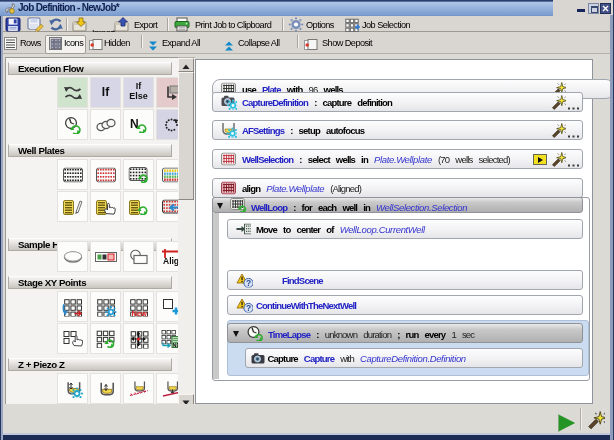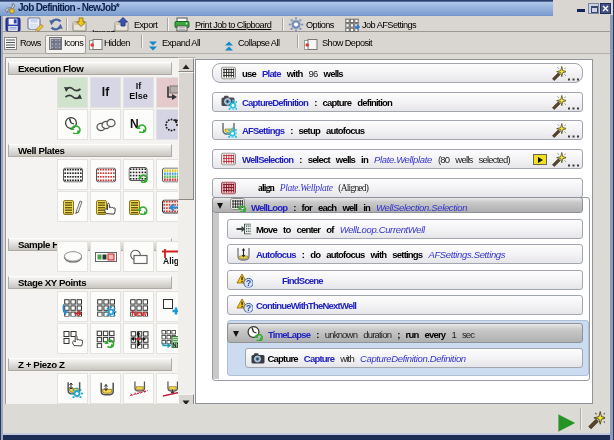--- a/index.html
+++ b/index.html
@@ -90,21 +90,21 @@
         </svg></div>
 <span class="tbtxt" style="left:134px;top:4px;">Export</span>
 <div class="sep" style="left:167px;top:2px;height:13px;"></div>
 <div style="position:absolute;left:174px;top:1px;"><svg width="17" height="15" viewBox="0 0 17 15">
           <rect x="3" y="1" width="10" height="4" fill="#fff" stroke="#555"></rect>
           <rect x="1" y="4.5" width="14" height="6" rx="1" fill="#3aa83a" stroke="#1a681a"></rect>
           <circle cx="12.5" cy="6.5" r="0.9" fill="#bfe8bf"></circle>
           <rect x="3" y="9" width="10" height="5" fill="#fdfdfa" stroke="#555"></rect>
           <path d="M4.5 10.8 h7 M4.5 12.3 h7" stroke="#888" stroke-width="0.8"></path>
         </svg></div>
-<span class="tbtxt" style="left:195px;top:4px;text-decoration:underline;">Print Job to Clipboard</span>
+<span class="tbtxt" style="left:195px;top:4px;">Print Job to Clipboard</span>
 <div class="sep" style="left:282px;top:2px;height:13px;"></div>
 <div style="position:absolute;left:288px;top:1px;"><svg width="16" height="15" viewBox="0 0 16 15">
           <circle cx="8" cy="7.5" r="4.6" fill="#7a90b8"></circle>
           <circle cx="8" cy="7.5" r="2.1" fill="#fff"></circle>
           <circle cx="14.2" cy="7.5" r="1.1" fill="#7a90b8"></circle>
           <circle cx="12.4" cy="11.9" r="1.1" fill="#7a90b8"></circle>
           <circle cx="8.0" cy="13.7" r="1.1" fill="#7a90b8"></circle>
           <circle cx="3.6" cy="11.9" r="1.1" fill="#7a90b8"></circle>
           <circle cx="1.8" cy="7.5" r="1.1" fill="#7a90b8"></circle>
           <circle cx="3.6" cy="3.1" r="1.1" fill="#7a90b8"></circle>
@@ -117,21 +117,21 @@
           <rect x="5.3" y="2.2" width="3.4" height="3.4" fill="#fff" stroke="#666" stroke-width="1"></rect>
           <rect x="9.8" y="2.2" width="3.4" height="3.4" fill="#fff" stroke="#666" stroke-width="1"></rect>
           <rect x="0.8" y="6.7" width="3.4" height="3.4" fill="#fff" stroke="#666" stroke-width="1"></rect>
           <rect x="5.3" y="6.7" width="3.4" height="3.4" fill="#fff" stroke="#666" stroke-width="1"></rect>
           <rect x="9.8" y="6.7" width="3.4" height="3.4" fill="#fff" stroke="#666" stroke-width="1"></rect>
           <rect x="0.8" y="11.2" width="3.4" height="3.4" fill="#fff" stroke="#666" stroke-width="1"></rect>
           <rect x="5.3" y="11.2" width="3.4" height="3.4" fill="#fff" stroke="#666" stroke-width="1"></rect>
           <rect x="9.8" y="11.2" width="3.4" height="3.4" fill="#fff" stroke="#666" stroke-width="1"></rect>
           <path d="M10 10 h5 M12.5 7.5 v5" stroke="#2a7ad8" stroke-width="1.6"></path>
         </svg></div>
-<span class="tbtxt" style="left:362px;top:4px;">Job AFSettings</span>
+<span class="tbtxt" style="left:362px;top:4px;">Job Selection</span>
 </div>
 <div class="abs" style="left:0;top:32px;width:614px;height:21px;background:#d9d6d1;border-bottom:1px solid #b5b2ac;">
 <div style="position:absolute;left:4px;top:4px;"><svg width="13" height="13" viewBox="0 0 13 13">
           <rect x="0.5" y="0.5" width="12" height="12" fill="#f8f8f6" stroke="#888"></rect>
           <path d="M2 3 h9 M2 5.5 h9 M2 8 h9 M2 10.5 h9" stroke="#555" stroke-width="1.1"></path>
         </svg></div>
 <span class="tbtxt" style="left:20px;top:6px;">Rows</span>
 <div style="position:absolute;left:45px;top:3px;width:39px;height:17px;background:#f4f2ee;border:1px solid #a09e96;border-radius:2px;"></div>
 <div style="position:absolute;left:49px;top:4px;"><svg width="13" height="13" viewBox="0 0 13 13">
           <rect x="0.5" y="0.5" width="12" height="12" fill="#fff" stroke="#777"></rect>
@@ -768,21 +768,21 @@
 <div class="abs sb">
 <div class="sbbtn" style="top:0;"><svg width="14" height="12" viewBox="0 0 14 12">
           <path d="M7 3.5 L3.5 8 L10.5 8 Z" fill="#222"></path>
         </svg></div>
 <div class="sbthumb"></div>
 <div class="sbbtn" style="top:336px;"><svg width="14" height="12" viewBox="0 0 14 12">
           <path d="M7 8 L3.5 3.5 L10.5 3.5 Z" fill="#222"></path>
         </svg></div>
 </div>
 <div class="abs content">
-<div class="bar" style="left:16px;top:3px;width:371px;border-radius:8px;">
+<div class="bar" style="left:16px;top:19px;width:402px;border-radius:8px;">
         <div style="position:absolute;left:8px;top:50%;transform:translateY(-50%);line-height:0;"><svg width="15" height="13" viewBox="0 0 15 13">
             <rect x="0.5" y="0.5" width="14" height="12" rx="2" fill="#dcdcd8" stroke="#8a8a86"></rect>
             <rect x="1.4" y="1.4" width="12.2" height="10.2" fill="#f4f4f0"></rect>
             <rect x="2.6" y="2.0" width="0.9" height="9.0" fill="#2a2a2a"></rect>
             <rect x="5.0" y="2.0" width="0.9" height="9.0" fill="#2a2a2a"></rect>
             <rect x="7.4" y="2.0" width="0.9" height="9.0" fill="#2a2a2a"></rect>
             <rect x="9.8" y="2.0" width="0.9" height="9.0" fill="#2a2a2a"></rect>
             <rect x="12.2" y="2.0" width="0.9" height="9.0" fill="#2a2a2a"></rect>
             <rect x="2.0" y="2.6" width="11.0" height="0.9" fill="#2a2a2a"></rect>
             <rect x="2.0" y="5.6" width="11.0" height="0.9" fill="#2a2a2a"></rect>
@@ -868,21 +868,21 @@
             <rect x="1.4" y="1.4" width="12.2" height="10.2" fill="#f6eeee"></rect>
             <rect x="2.6" y="2.0" width="0.9" height="9.0" fill="#c03040"></rect>
             <rect x="5.0" y="2.0" width="0.9" height="9.0" fill="#c03040"></rect>
             <rect x="7.4" y="2.0" width="0.9" height="9.0" fill="#c03040"></rect>
             <rect x="9.8" y="2.0" width="0.9" height="9.0" fill="#c03040"></rect>
             <rect x="12.2" y="2.0" width="0.9" height="9.0" fill="#c03040"></rect>
             <rect x="2.0" y="2.6" width="11.0" height="0.9" fill="#c03040"></rect>
             <rect x="2.0" y="5.6" width="11.0" height="0.9" fill="#c03040"></rect>
             <rect x="2.0" y="8.6" width="11.0" height="0.9" fill="#c03040"></rect>
           </svg></div>
-        <span class="bt" style="left:29px;"><span class="blue">WellSelection</span> : select wells in <span class="it">Plate.Wellplate</span> <span class="nrm">(80 wells selected)</span></span>
+        <span class="bt" style="left:29px;"><span class="blue">WellSelection</span> : select wells in <span class="it">Plate.Wellplate</span> <span class="nrm">(70 wells selected)</span></span>
         <div style="position:absolute;left:338px;top:2px;line-height:0;"><svg width="15" height="16" viewBox="0 0 15 16">
             <g transform="scale(0.938)">
               <path d="M1.5 13.5 L7.8 7.2 L9.8 9.2 L3.5 15.5 Z" fill="#5a4428" stroke="#241c0c" stroke-width="0.6"></path>
               <path d="M11.5 0.5 L12.6 4.9 L17 6 L12.6 7.1 L11.5 11.5 L10.4 7.1 L6 6 L10.4 4.9 Z" fill="#f8e838" stroke="#4a4418" stroke-width="0.8"></path>
               <path d="M14.6 9.1 L15.9 10.4 M8.4 2.9 L7.1 1.6 M14.6 2.9 L15.9 1.6" stroke="#555" stroke-width="0.9"></path>
             </g>
           </svg></div>
         <div style="position:absolute;left:355px;top:12px;line-height:0;"><svg width="12" height="3" viewBox="0 0 12 3">
             <rect x="0" y="0.5" width="2" height="2" fill="#3a3a3a"></rect>
             <rect x="4.5" y="0.5" width="2" height="2" fill="#3a3a3a"></rect>
@@ -898,21 +898,21 @@
             <rect x="1.4" y="1.4" width="12.2" height="10.2" fill="#e8b8bd"></rect>
             <rect x="2.6" y="2.0" width="0.9" height="9.0" fill="#7a1420"></rect>
             <rect x="5.0" y="2.0" width="0.9" height="9.0" fill="#7a1420"></rect>
             <rect x="7.4" y="2.0" width="0.9" height="9.0" fill="#7a1420"></rect>
             <rect x="9.8" y="2.0" width="0.9" height="9.0" fill="#7a1420"></rect>
             <rect x="12.2" y="2.0" width="0.9" height="9.0" fill="#7a1420"></rect>
             <rect x="2.0" y="2.6" width="11.0" height="0.9" fill="#7a1420"></rect>
             <rect x="2.0" y="5.6" width="11.0" height="0.9" fill="#7a1420"></rect>
             <rect x="2.0" y="8.6" width="11.0" height="0.9" fill="#7a1420"></rect>
           </svg></div>
-        <span class="bt" style="left:45px;font-family:Liberation Serif, serif;">align <span class="it">Plate.Wellplate</span> <span class="nrm">(Aligned)</span></span>
+        <span class="bt" style="left:29px;">align <span class="it">Plate.Wellplate</span> <span class="nrm">(Aligned)</span></span>
       </div>
 <div style="position:absolute;left:16px;top:137px;width:378px;height:184px;border:1px solid #989ca4;border-radius:3px;background:#fff;box-sizing:border-box;">
 <div style="position:absolute;left:0px;top:15px;width:6px;height:166px;background:#c9c9c9;"></div>
 </div>
 <div class="ghead" style="left:16px;top:137px;width:371px;height:16px;">
         <div class="tri" style="left:4px;top:5px;"></div>
         <div style="position:absolute;left:17px;top:50%;transform:translateY(-50%);line-height:0;"><svg width="17" height="14" viewBox="0 0 17 14">
             <rect x="0.5" y="0.5" width="14" height="11" rx="2" fill="#dcdcd8" stroke="#8a8a86"></rect>
             <rect x="1.4" y="1.4" width="12.2" height="9.2" fill="#f4f4f0"></rect>
             <rect x="2.6" y="2.0" width="0.9" height="8.0" fill="#2a2a2a"></rect>
@@ -943,30 +943,20 @@
               <rect x="12.2" y="2.0" width="1.2" height="1.2"></rect>
               <rect x="12.2" y="4.6" width="1.2" height="1.2"></rect>
               <rect x="12.2" y="7.2" width="1.2" height="1.2"></rect>
               <rect x="14.4" y="2.0" width="1.2" height="1.2"></rect>
               <rect x="14.4" y="4.6" width="1.2" height="1.2"></rect>
               <rect x="14.4" y="7.2" width="1.2" height="1.2"></rect>
             </g>
           </svg></div>
         <span class="bt" style="left:28px;">Move to center of <span class="it">WellLoop.CurrentWell</span></span>
       </div>
-<div class="bar" style="left:31px;top:184px;width:356px;">
-        <div style="position:absolute;left:8px;top:50%;transform:translateY(-50%);line-height:0;"><svg width="15" height="14" viewBox="0 0 15 14">
-            <path d="M2 1 L2 9 Q2 13 6.5 13 L8.5 13 Q13 13 13 9 L13 1" fill="none" stroke="#777" stroke-width="1.3"></path>
-            <path d="M3.5 9 L3.5 10 Q3.5 11.6 6.5 11.6 L8.5 11.6 Q11.5 11.6 11.5 10 L11.5 9 Z" fill="#eed848" stroke="#907010" stroke-width="0.6"></path>
-            <path d="M7.5 2.5 L7.5 9" stroke="#222" stroke-width="1.1"></path>
-            <path d="M7.5 1 L5.8 3.6 L9.2 3.6 Z" fill="#222"></path>
-            <path d="M7.5 10.5 L5.8 7.9 L9.2 7.9 Z" fill="#222"></path>
-          </svg></div>
-        <span class="bt" style="left:28px;"><span class="blue">Autofocus</span> : do autofocus with settings <span class="it">AFSettings.Settings</span></span>
-      </div>
 <div class="bar" style="left:31px;top:209.5px;width:356px;">
         <div style="position:absolute;left:8px;top:50%;transform:translateY(-50%);line-height:0;"><svg width="17" height="15" viewBox="0 0 17 15">
             <path d="M6 1.5 L11 10.5 L1 10.5 Z" fill="#f5c818" stroke="#96700a" stroke-width="0.9"></path>
             <rect x="5.4" y="4.2" width="1.3" height="3.4" fill="#222"></rect>
             <rect x="5.4" y="8.4" width="1.3" height="1.3" fill="#222"></rect>
             <circle cx="12.5" cy="10.5" r="4.6" fill="#d8e4f4" stroke="#3a5ea8" stroke-width="1"></circle>
             <text x="12.5" y="13.6" font-size="8.5" font-weight="bold" fill="#2a4a98" text-anchor="middle" font-family="Liberation Sans">?</text>
           </svg></div>
         <span class="bt" style="left:28px;margin-left:26px;"><span class="blue">FindScene</span></span>
       </div>

